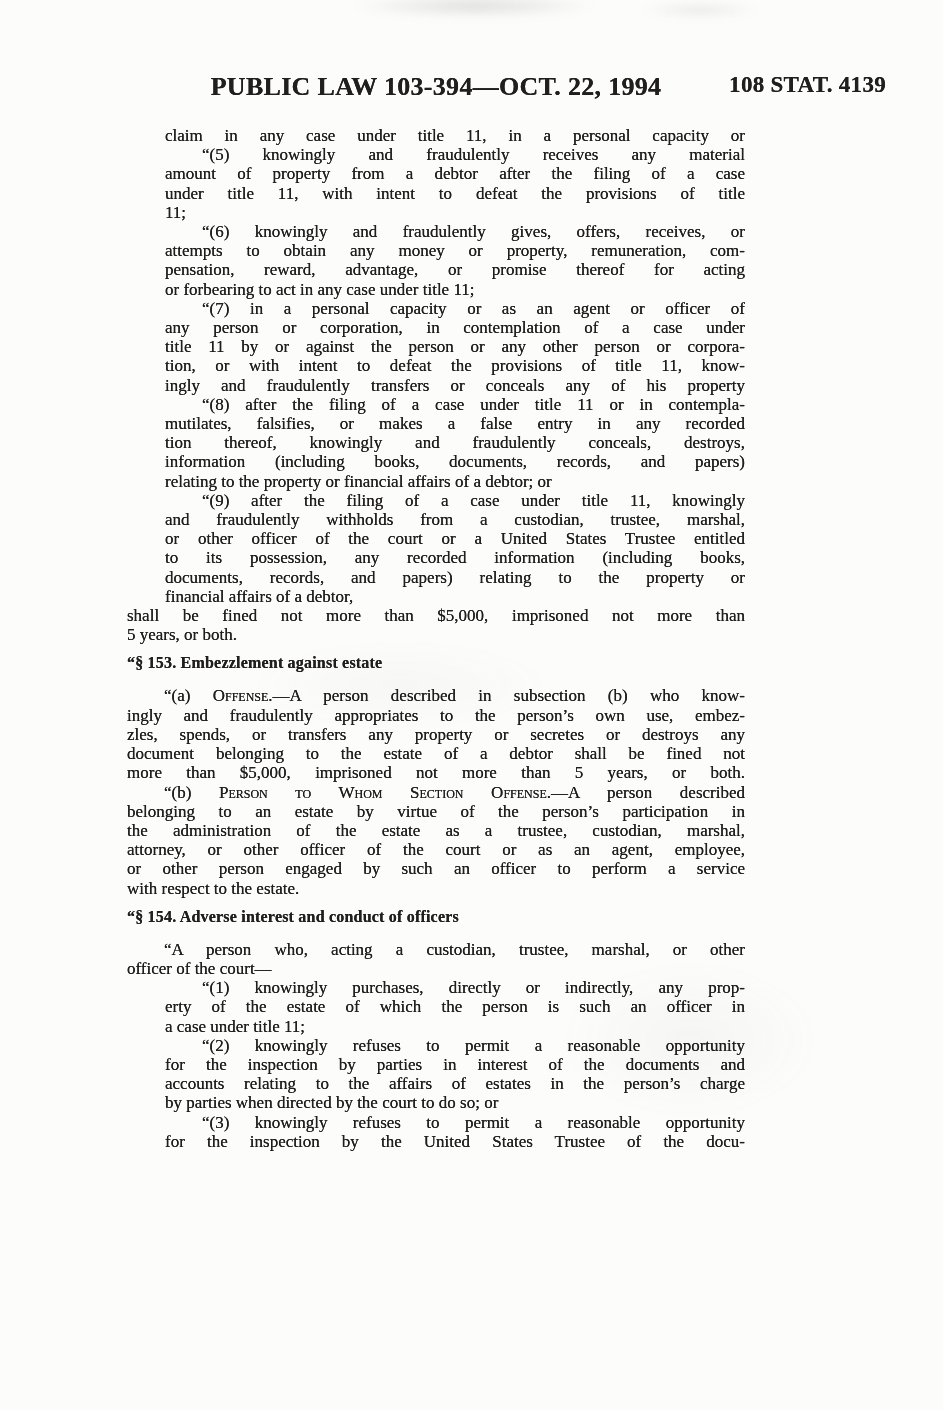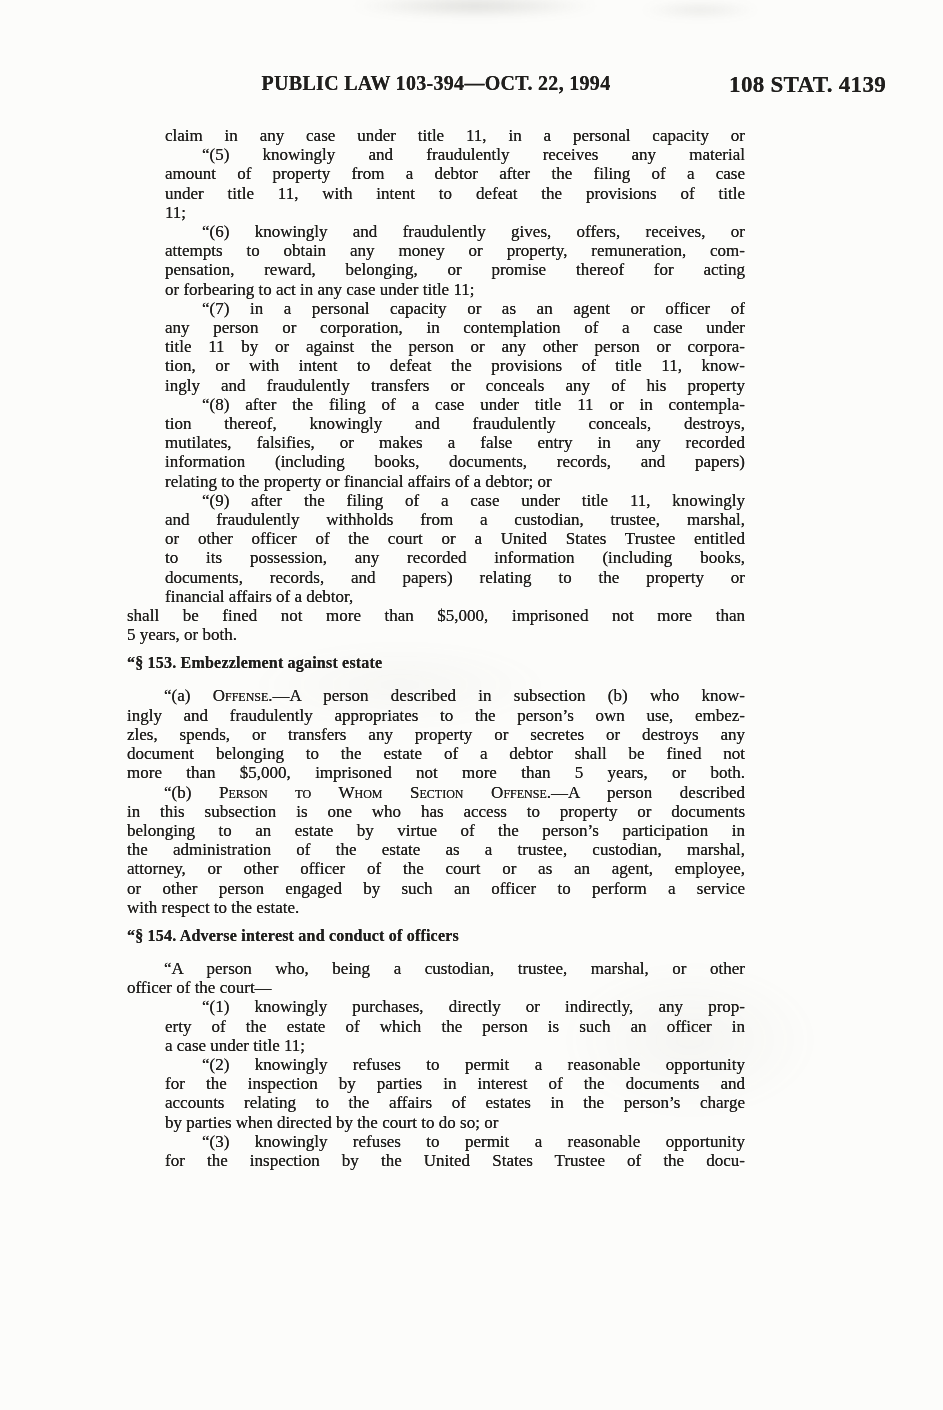--- a/index.html
+++ b/index.html
@@ -39,21 +39,21 @@
     width: 618px;
   }
   .header {
     position: relative;
     height: 24px;
     margin-bottom: 30px;
   }
   .header-title {
     text-align: center;
     font-weight: bold;
-    font-size: 20px;
+    font-size: 26px;
     letter-spacing: 0.3px;
     white-space: nowrap;
     text-shadow: 0 0 .4px currentColor;
   }
   .header-stat {
     position: absolute;
     top: 0;
     right: -141px;
     font-weight: bold;
     font-size: 23px;
@@ -107,34 +107,34 @@
         </div>
         <div class="block m-inner">
           <div class="line fi">“(5) knowingly and fraudulently receives any material</div>
           <div class="line">amount of property from a debtor after the filing of a case</div>
           <div class="line">under title 11, with intent to defeat the provisions of title</div>
           <div class="line last">11;</div>
         </div>
         <div class="block m-inner">
           <div class="line fi">“(6) knowingly and fraudulently gives, offers, receives, or</div>
           <div class="line">attempts to obtain any money or property, remuneration, com-</div>
-          <div class="line">pensation, reward, belonging, or promise thereof for acting</div>
+          <div class="line">pensation, reward, advantage, or promise thereof for acting</div>
           <div class="line last">or forbearing to act in any case under title 11;</div>
         </div>
         <div class="block m-inner">
           <div class="line fi">“(7) in a personal capacity or as an agent or officer of</div>
           <div class="line">any person or corporation, in contemplation of a case under</div>
           <div class="line">title 11 by or against the person or any other person or corpora-</div>
           <div class="line">tion, or with intent to defeat the provisions of title 11, know-</div>
           <div class="line">ingly and fraudulently transfers or conceals any of his property</div>
         </div>
         <div class="block m-inner">
           <div class="line fi">“(8) after the filing of a case under title 11 or in contempla-</div>
+          <div class="line">mutilates, falsifies, or makes a false entry in any recorded</div>
           <div class="line">tion thereof, knowingly and fraudulently conceals, destroys,</div>
-          <div class="line">mutilates, falsifies, or makes a false entry in any recorded</div>
           <div class="line">information (including books, documents, records, and papers)</div>
           <div class="line last">relating to the property or financial affairs of a debtor; or</div>
         </div>
         <div class="block m-inner">
           <div class="line fi">“(9) after the filing of a case under title 11, knowingly</div>
           <div class="line">and fraudulently withholds from a custodian, trustee, marshal,</div>
           <div class="line">or other officer of the court or a United States Trustee entitled</div>
           <div class="line">to its possession, any recorded information (including books,</div>
           <div class="line">documents, records, and papers) relating to the property or</div>
           <div class="line last">financial affairs of a debtor,</div>
@@ -146,30 +146,29 @@
         <div class="heading">“§ 153. Embezzlement against estate</div>
         <div class="block">
           <div class="line fi">“(a) <span class="sc">Offense</span>.—A person described in subsection (b) who know-</div>
           <div class="line">ingly and fraudulently appropriates to the person’s own use, embez-</div>
           <div class="line">zles, spends, or transfers any property or secretes or destroys any</div>
           <div class="line">document belonging to the estate of a debtor shall be fined not</div>
           <div class="line">more than $5,000, imprisoned not more than 5 years, or both.</div>
         </div>
         <div class="block">
           <div class="line fi">“(b) <span class="sc">Person to Whom Section Offense</span>.—A person described</div>
-          <div class="line">in this subsection is one who has access to property or documents</div>
           <div class="line">belonging to an estate by virtue of the person’s participation in</div>
           <div class="line">the administration of the estate as a trustee, custodian, marshal,</div>
           <div class="line">attorney, or other officer of the court or as an agent, employee,</div>
           <div class="line">or other person engaged by such an officer to perform a service</div>
           <div class="line last">with respect to the estate.</div>
         </div>
         <div class="heading">“§ 154. Adverse interest and conduct of officers</div>
         <div class="block">
-          <div class="line fi">“A person who, being a custodian, trustee, marshal, or other</div>
+          <div class="line fi">“A person who, acting a custodian, trustee, marshal, or other</div>
           <div class="line last">officer of the court—</div>
         </div>
         <div class="block m-inner">
           <div class="line fi">“(1) knowingly purchases, directly or indirectly, any prop-</div>
           <div class="line">erty of the estate of which the person is such an officer in</div>
           <div class="line last">a case under title 11;</div>
         </div>
         <div class="block m-inner">
           <div class="line fi">“(2) knowingly refuses to permit a reasonable opportunity</div>
           <div class="line">for the inspection by parties in interest of the documents and</div>

